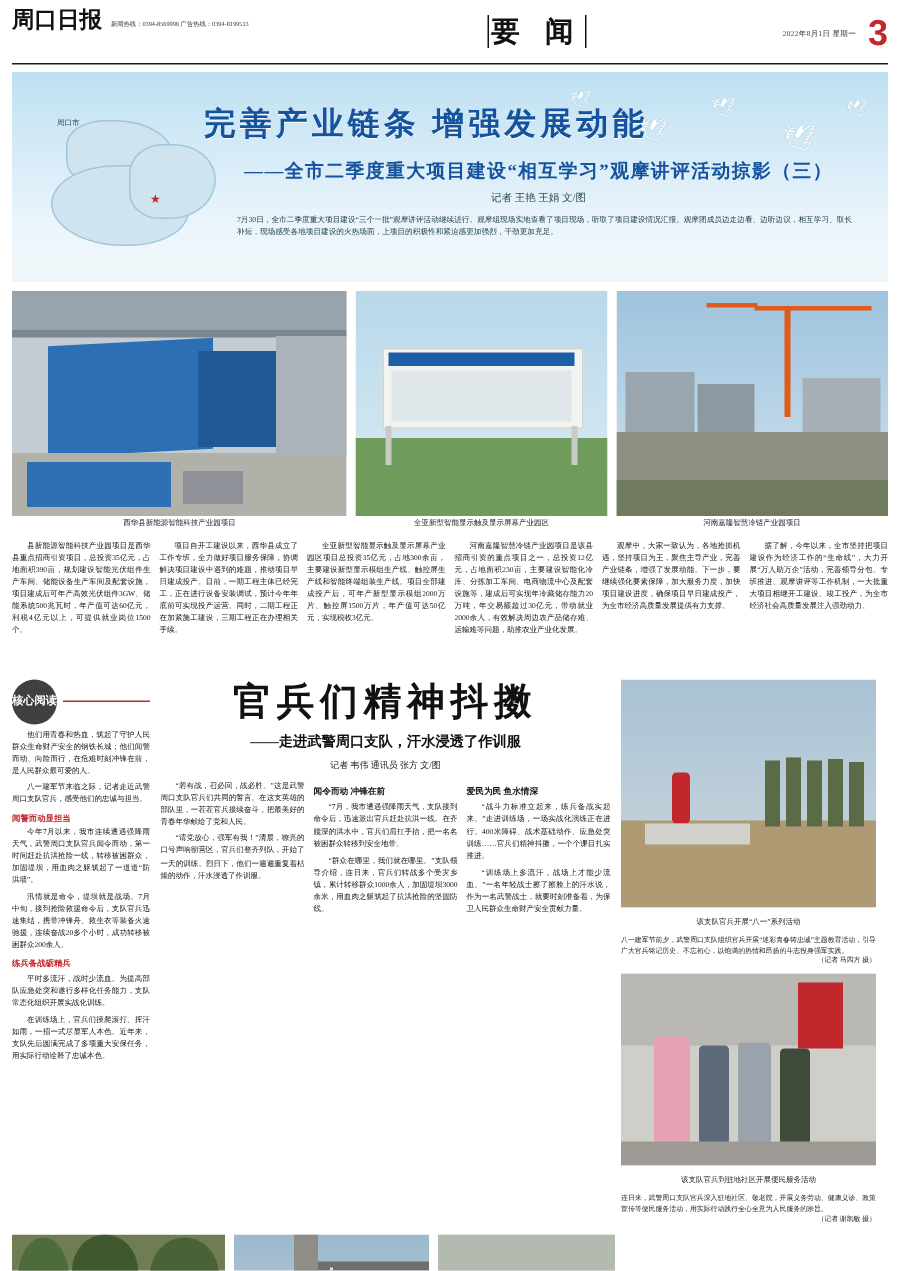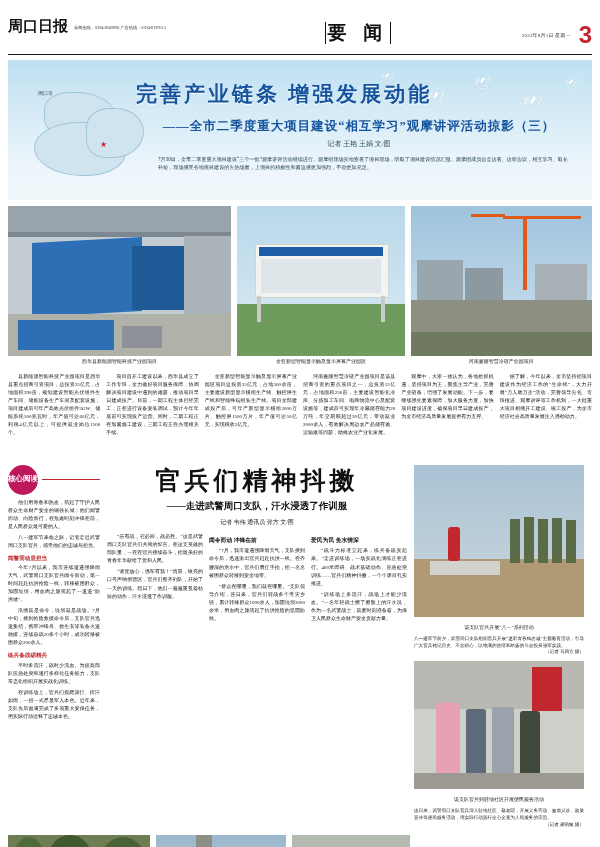--- a/index.html
+++ b/index.html
@@ -1,17 +1,17 @@
 <!DOCTYPE html>
 <html><head>
 <meta charset="utf-8">
 <style>
   html,body{margin:0;padding:0;background:#fff;}
   body{width:600px;height:847px;font-family:"Liberation Serif",serif;color:#111;overflow:hidden;}
-  .page{position:relative;width:600px;height:816px;background:#fff;box-sizing:border-box;padding:18px 8px;}
+  .page{position:relative;width:600px;height:816px;background:#fff;box-sizing:border-box;padding:6px 8px;}
 
   
   .masthead{display:flex;align-items:flex-start;justify-content:space-between;height:34px;border-bottom:1px solid #1b1b1b;padding-bottom:2px;}
   .mh-left{display:flex;align-items:flex-start;gap:4px;}
   .logo{font-family:"Liberation Serif",serif;font-weight:bold;font-size:15px;letter-spacing:0px;color:#111;line-height:1.15;width:62px;}
   .logo-sub{font-size:4.2px;color:#333;line-height:1.5;width:120px;padding-top:7px;}
   .mh-center{display:flex;align-items:center;gap:2px;padding-top:2px;}
   .mh-rule{width:1px;height:22px;background:#111;}
   .mh-title{font-size:19px;font-weight:bold;letter-spacing:6px;color:#111;}
   .mh-right{display:flex;align-items:center;gap:8px;padding-top:6px;}
@@ -55,21 +55,21 @@
 
   
   .textband{display:flex;gap:6px;margin-top:7px;height:84px;}
   .tcol{flex:1;font-size:5px;line-height:1.62;text-align:justify;color:#111;}
   .tcol p{margin:0 0 3px 0;text-indent:2em;}
 
   
   .midband{display:flex;gap:7px;margin-top:8px;}
   .core{width:92px;}
   .core-head{display:flex;align-items:center;gap:4px;}
-  .core-badge{width:30px;height:30px;border-radius:50%;background:#be185d;color:#fff;font-size:7.5px;
+  .core-badge{width:30px;height:30px;border-radius:50%;background:#404040;color:#fff;font-size:7.5px;
         display:flex;align-items:center;justify-content:center;text-align:center;line-height:1.15;font-weight:bold;}
   .core-line{flex:1;height:1px;background:#c1272d;}
   .core-body{font-size:5px;line-height:1.6;text-align:justify;margin-top:4px;color:#111;}
   .core-body p{margin:0 0 3px 0;text-indent:2em;}
   .core-sub{font-size:5.6px;font-weight:bold;color:#c1272d;margin:4px 0 2px;}
 
   .feature{width:300px;}
   .f-title{text-align:center;font-size:25px;font-weight:bold;letter-spacing:4px;color:#111;line-height:1.1;margin-top:2px;}
   .f-sub{text-align:center;font-size:9.5px;color:#111;margin-top:6px;font-weight:bold;}
   .f-by{text-align:center;font-size:6px;color:#222;margin-top:5px;}

